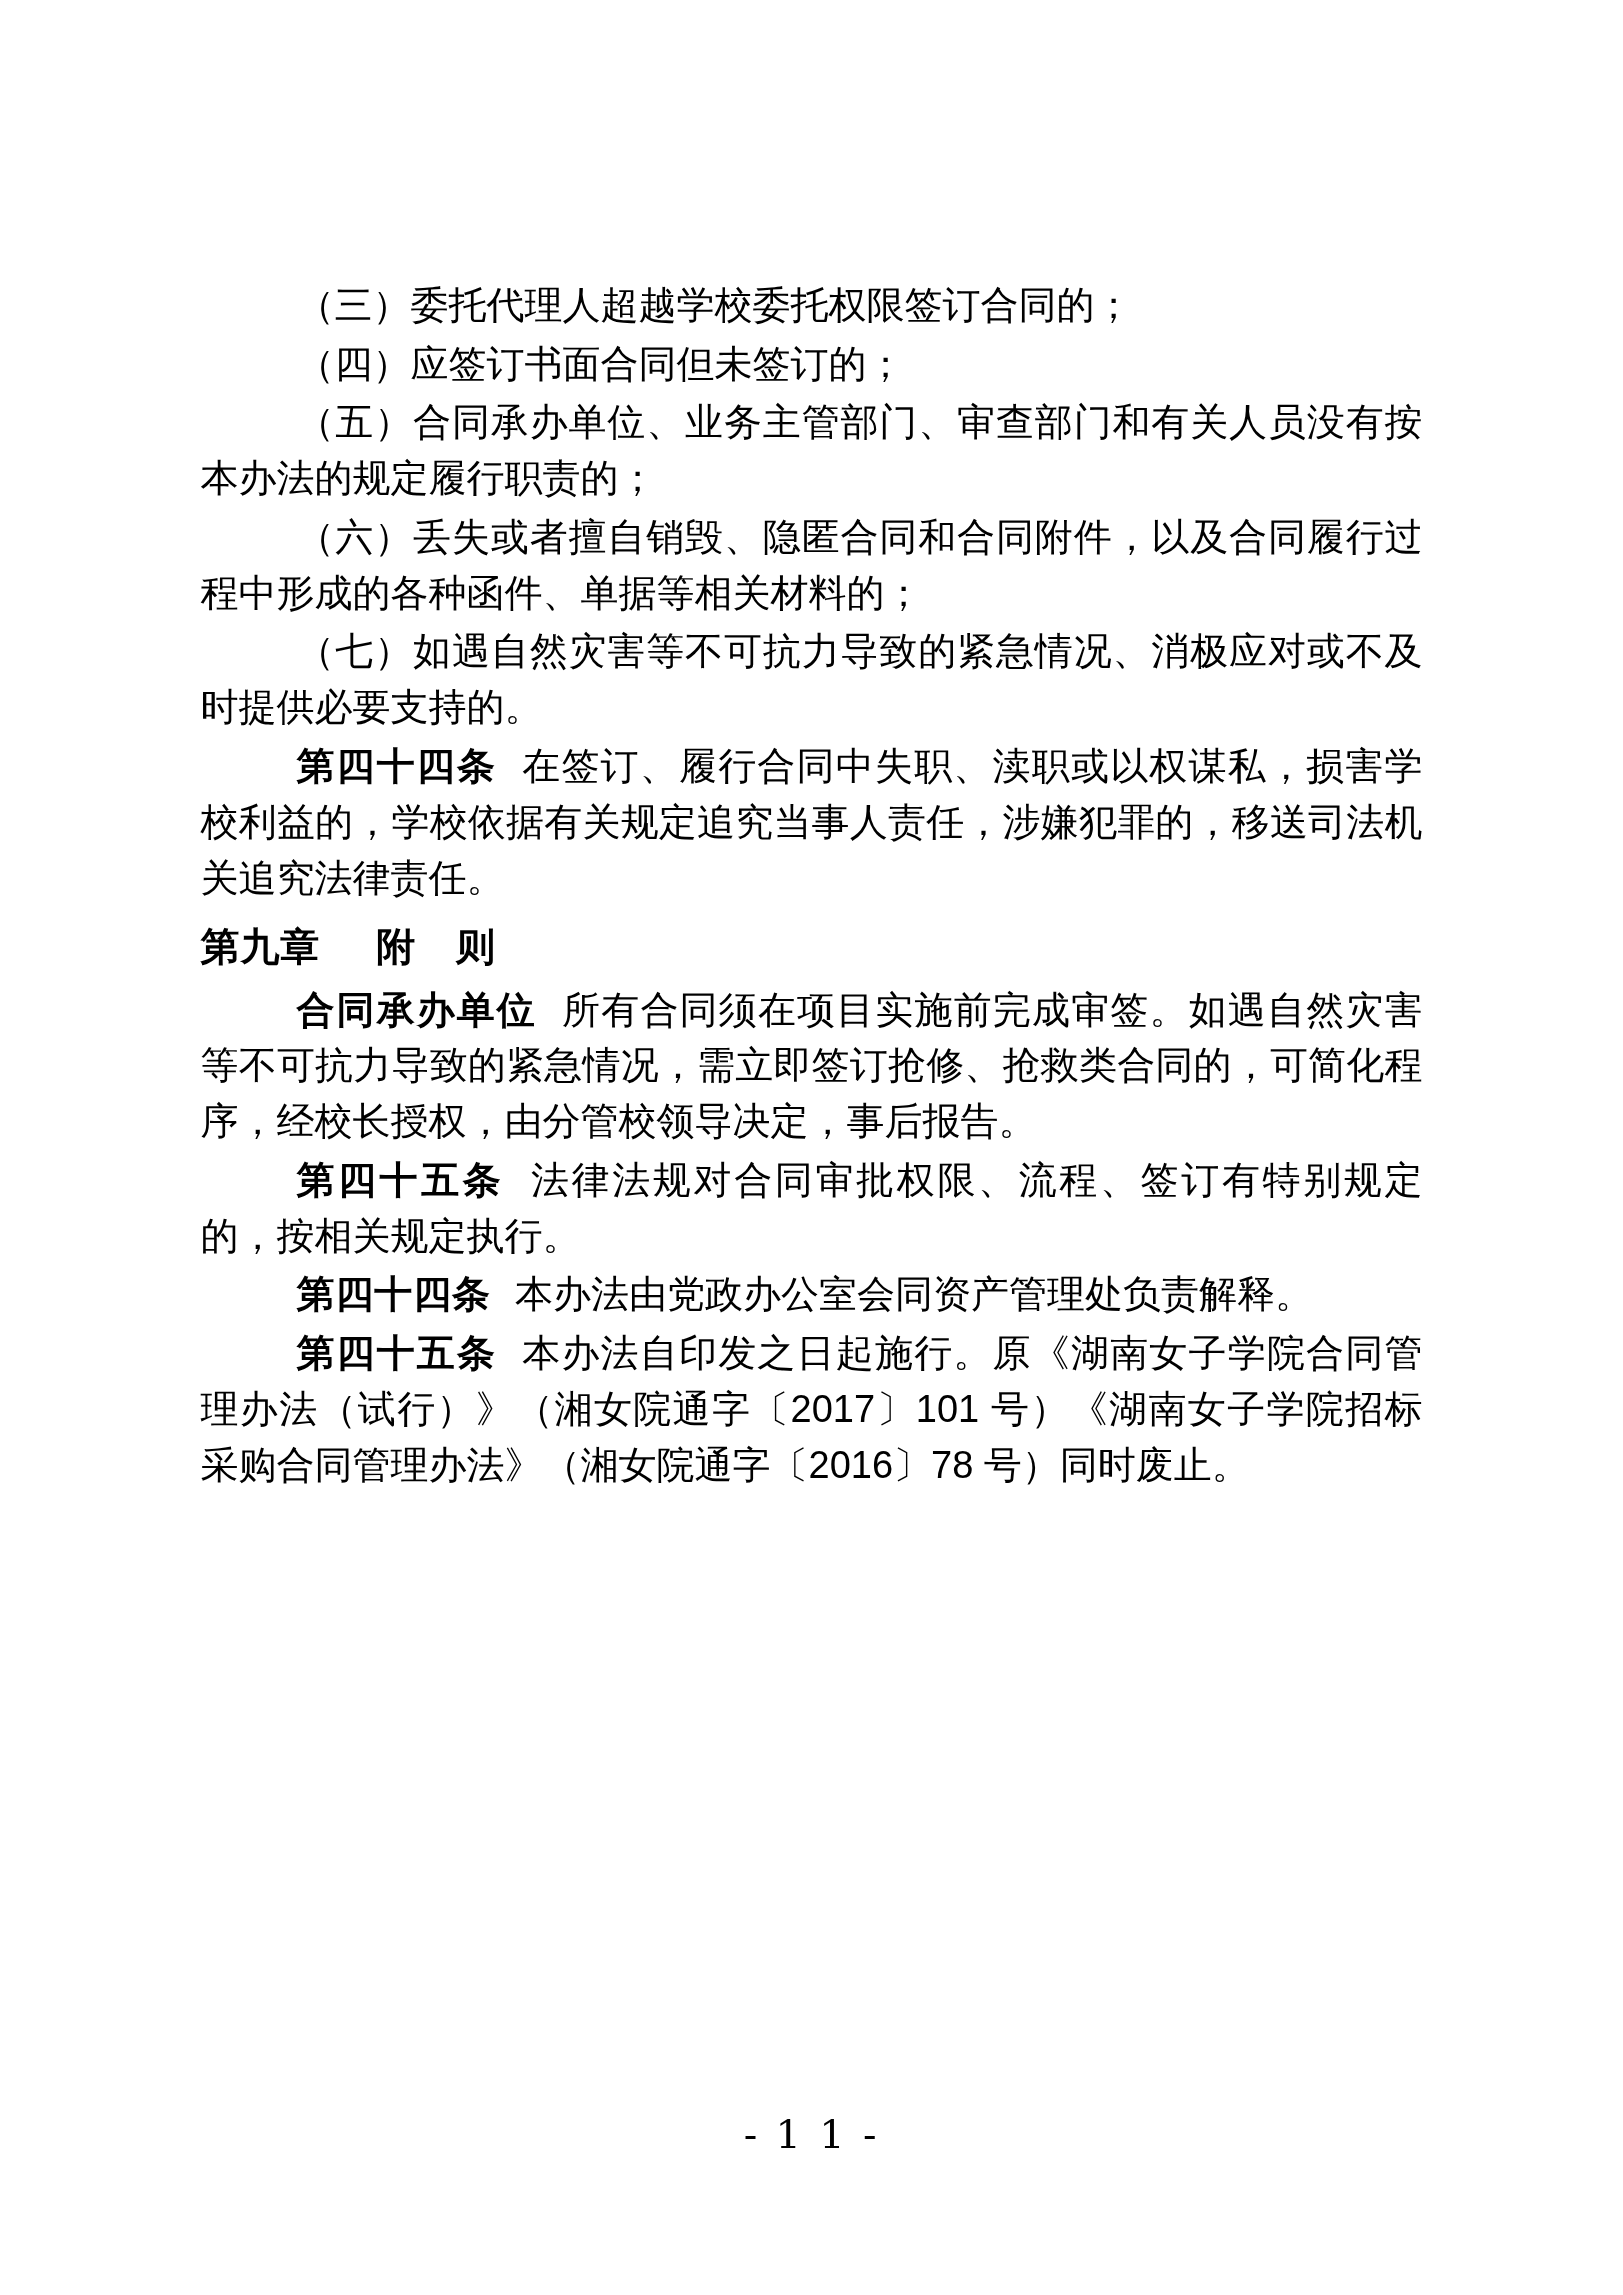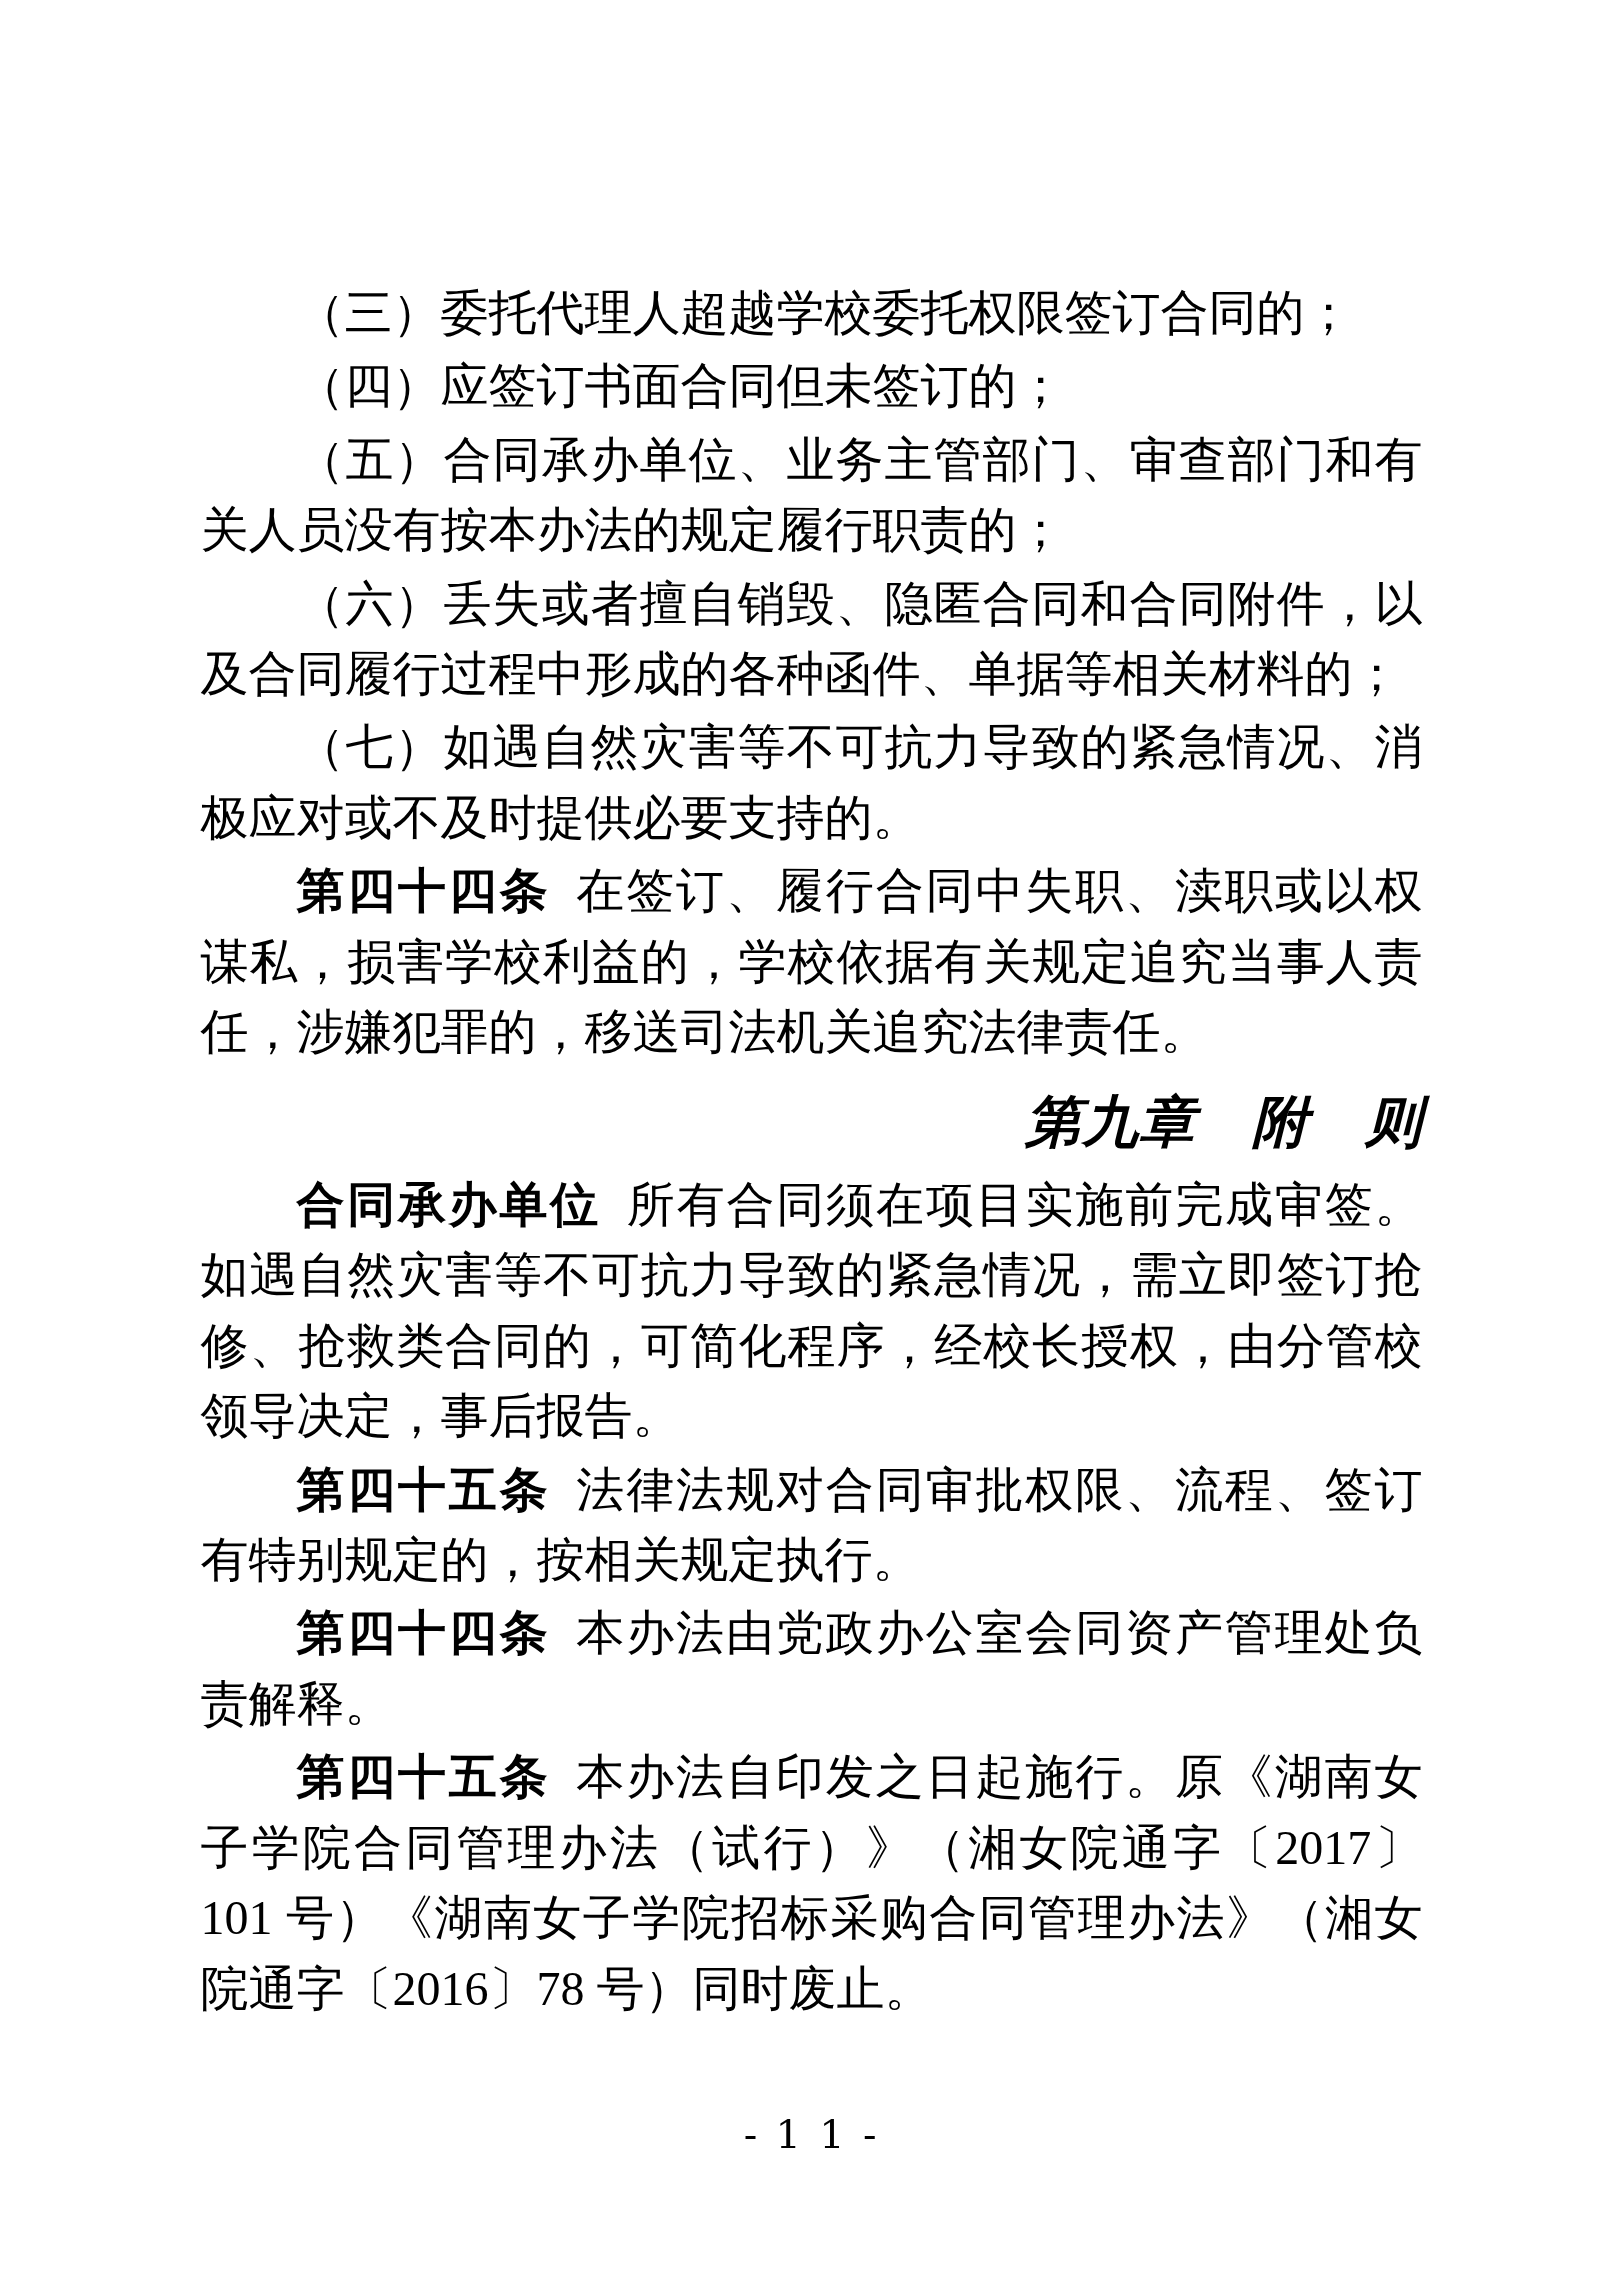--- a/index.html
+++ b/index.html
@@ -18,47 +18,46 @@
     background: #ffffff;
     box-sizing: border-box;
     padding: 278px 199px 0 199px;
   }
   .doc-body {
     width: 1222px;
     margin: 0 auto;
   }
   p.para {
     margin: 0 0 2.8px 0;
-    font-size: 48px;
+    font-size: 38px;
     line-height: 1.47;
     text-align: justify;
     text-justify: inter-ideograph;
     letter-spacing: 0px;
-    font-family: Liberation Serif, serif;
+    font-family: Liberation Sans, sans-serif;
   }
   p.indent {
     text-indent: 96px;
   }
   .lead {
     font-weight: bold;
     letter-spacing: 0.9px;
   }
   .gap {
     display: inline-block;
     width: 24px;
   }
   h2.chapter {
     margin: 12px 0 5.6px 0;
-    font-size: 56px;
+    font-size: 39px;
     line-height: 1.5;
-    text-align: right;
+    text-align: left;
     font-weight: bold;
     letter-spacing: 0.9px;
     font-family: "DejaVu Sans", "Liberation Sans", sans-serif;
-    font-style: italic;
   }
   h2.chapter .sp {
     display: inline-block;
     width: 56px;
   }
   .footer {
     position: absolute;
     left: 0;
     right: 0;
     bottom: 138px;

